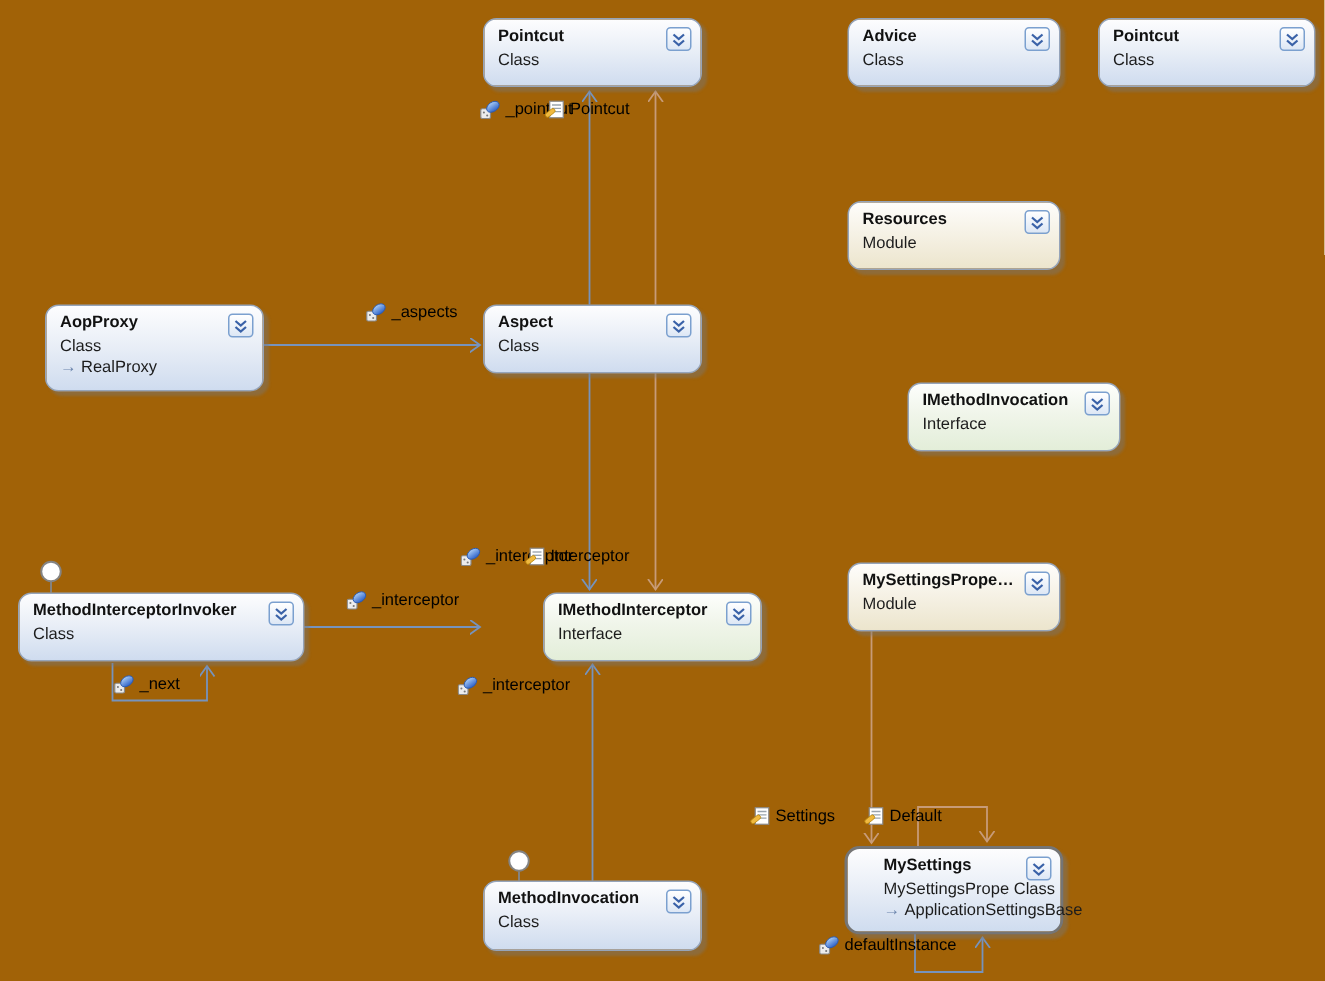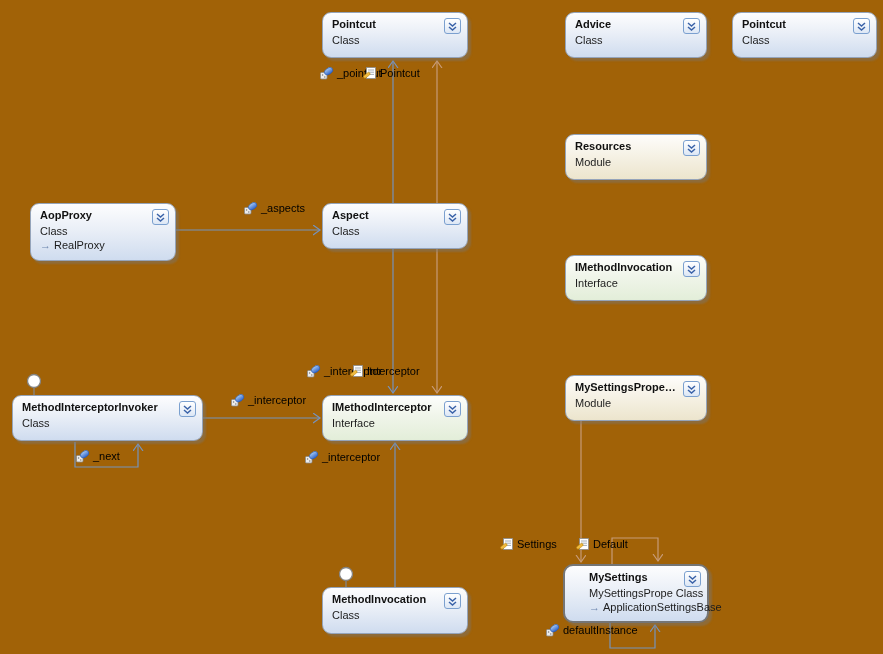--- a/index.html
+++ b/index.html
@@ -8,21 +8,21 @@
   #edges{position:absolute;left:0;top:0;z-index:1;}
   .edge-f{stroke:var(--field-edge);stroke-width:1.2;fill:none;}
   .edge-p{stroke:var(--prop-edge);stroke-width:1.2;fill:none;}
   .mk-f{stroke:var(--field-edge);fill:none;stroke-width:1.2;}
   .mk-p{stroke:var(--prop-edge);fill:none;stroke-width:1.2;}
   .lolli{stroke:#848484;stroke-width:1.3;fill:#fff;}
 
   .node{position:absolute;z-index:2;border:1px solid var(--node-border);border-radius:9px;
         box-shadow:3px 3px 2px rgba(120,120,120,0.45);padding:5px 6px 4px 9px;box-sizing:border-box;}
   .node-class{background:linear-gradient(180deg,#fdfdfe 0%,#eaeff7 45%,var(--class-bottom) 100%);}
-  .node-interface{background:linear-gradient(180deg,#fdfefc 0%,#f0f5ea 45%,var(--interface-bottom) 100%);}
+  .node-interface{background:linear-gradient(180deg,#fdfefc 0%,#f0f5ea 45%,var(--interface-bottom) 100%);margin-left:40px;}
   .node-module{background:linear-gradient(180deg,#fefdfb 0%,#f6f2e6 45%,var(--module-bottom) 100%);}
   .node-selected{border:2px solid var(--selected-border);border-radius:10px;padding-left:24px;}
   .node-titlerow{display:flex;justify-content:space-between;align-items:flex-start;}
   .node-title{font-size:11px;font-weight:bold;color:#111;line-height:13px;white-space:nowrap;}
   .node-sub{font-size:11px;color:#1c1c1c;line-height:13px;white-space:nowrap;}
   .base-line{font-size:11px;color:#1c1c1c;line-height:14px;white-space:nowrap;}
   .base-arrow{color:#6d86ad;font-weight:bold;margin-right:3px;font-size:11px;}
   .chevron-btn{width:15px;height:14px;border:1px solid #7ba0cf;border-radius:3px;flex:0 0 auto;
         background:linear-gradient(180deg,#ffffff,#dde7f5);display:flex;align-items:center;
         justify-content:center;cursor:pointer;}

